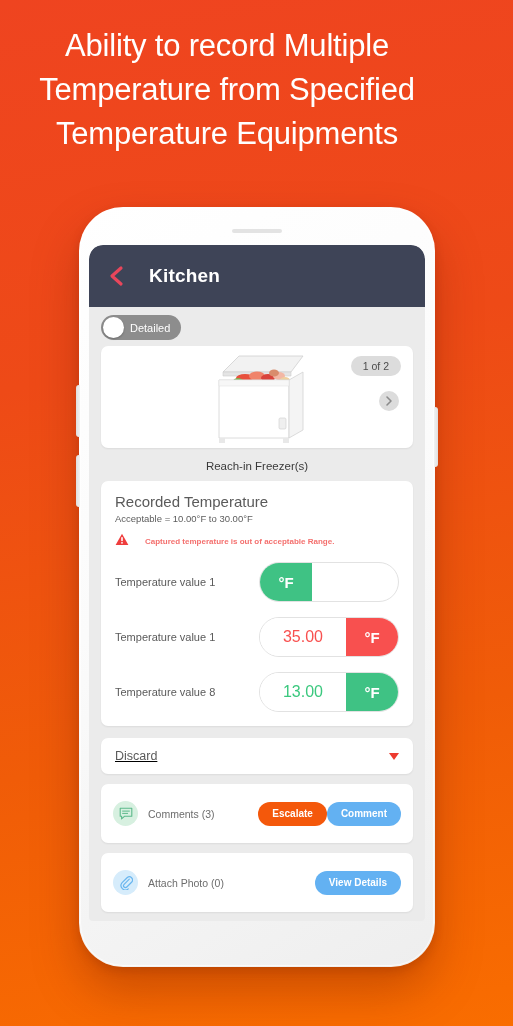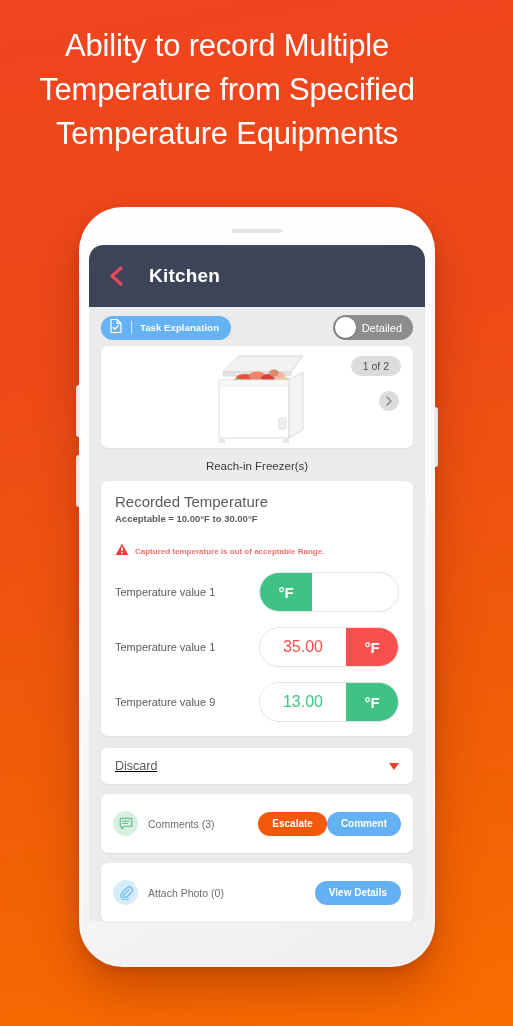--- a/index.html
+++ b/index.html
@@ -235,27 +235,27 @@
   .temp-card { padding: 12px 14px 14px 14px; }
   .temp-title {
     font-size: 15px;
     color: #5a5a5a;
     font-weight: 400;
     margin-bottom: 3px;
   }
   .temp-sub {
     font-size: 9.5px;
     color: #5c5c5c;
-    font-weight: 700;
-    margin-bottom: 18px;
+    font-weight: 400;
+    margin-bottom: 8px;
   }
   .warn-row {
     display: flex;
     align-items: center;
-    gap: 6px;
+    gap: 16px;
     margin-bottom: 12px;
   }
   .warn-text {
     font-size: 8px;
     color: #f4706e;
     font-weight: 700;
   }
   .temp-row {
     display: flex;
     align-items: center;
@@ -374,31 +374,20 @@
     <div class="navbar">
       <div class="back-icon">
         <svg width="16" height="22" viewBox="0 0 16 22">
           <polyline points="13,3 4,11 13,19" fill="none" stroke="#e8465b" stroke-width="3.2" stroke-linecap="round" stroke-linejoin="round"></polyline>
         </svg>
       </div>
       <div class="nav-title">Kitchen</div>
     </div>
 
     <div class="toolbar">
-      <div class="task-pill">
-        <span>
-          <svg width="14" height="16" viewBox="0 0 14 16">
-            <path d="M2 1.5h6.2L12 5.3V14.5H2z" fill="none" stroke="#ffffff" stroke-width="1.2" stroke-linejoin="round"></path>
-            <path d="M8.2 1.5V5.3H12" fill="none" stroke="#ffffff" stroke-width="1.2" stroke-linejoin="round"></path>
-            <polyline points="4.3,9.4 5.9,11 9.3,7.6" fill="none" stroke="#ffffff" stroke-width="1.2" stroke-linecap="round" stroke-linejoin="round"></polyline>
-          </svg>
-        </span>
-        <span class="divider"></span>
-        <span class="task-pill-label">Task Explanation</span>
-      </div>
 
       <div class="toggle-wrap">
         <span class="knob"></span>
         <span class="toggle-label">Detailed</span>
       </div>
     </div>
 
     <div class="card carousel">
       <svg class="freezer-img" viewBox="0 0 124 96">
 
@@ -454,21 +443,21 @@
 
       <div class="temp-row">
         <span class="temp-label">Temperature value 1</span>
         <div class="temp-input bad">
           <span class="temp-value">35.00</span>
           <span class="temp-unit">°F</span>
         </div>
       </div>
 
       <div class="temp-row">
-        <span class="temp-label">Temperature value 9</span>
+        <span class="temp-label">Temperature value 8</span>
         <div class="temp-input ok">
           <span class="temp-value">13.00</span>
           <span class="temp-unit">°F</span>
         </div>
       </div>
     </div>
 
     <div class="card select-card">
       <span class="select-label">Discard</span>
       <span class="caret"></span>

